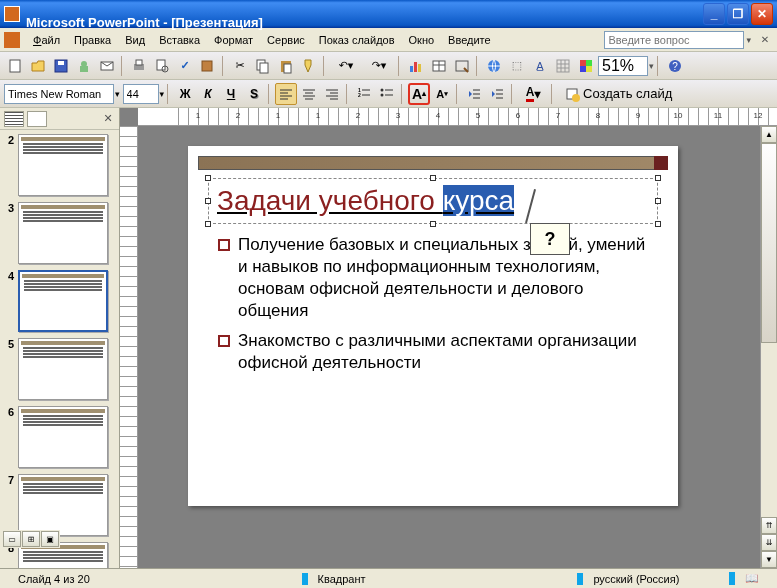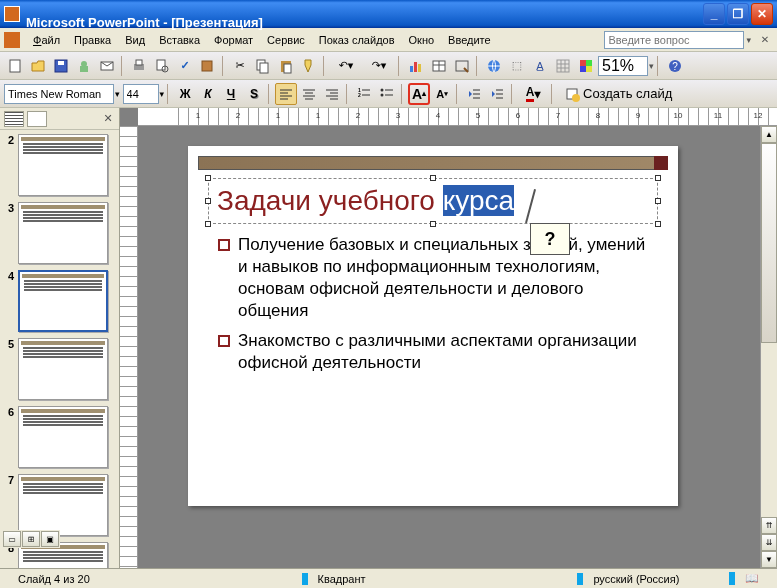--- a/index.html
+++ b/index.html
@@ -54,21 +54,21 @@
 .ruler-h-inner { position: absolute; left: 40px; right: 0; height: 100%; background: repeating-linear-gradient(to right, #999 0 1px, transparent 1px 10px); }
 .ruler-h-labels { position: absolute; left: 40px; top: 3px; display: flex; }
 .ruler-h-labels span { width: 40px; font-size: 8px; text-align: center; color: #333; }
 .editor-body { flex: 1; display: flex; }
 .ruler-v { width: 18px; background: #fff; border-right: 1px solid #999; position: relative; font-size: 8px; }
 .ruler-v-inner { position: absolute; top: 0; bottom: 0; left: 0; right: 0; background: repeating-linear-gradient(to bottom, #999 0 1px, transparent 1px 10px); }
 .slide-area { flex: 1; position: relative; overflow: hidden; }
 .slide { position: absolute; left: 50px; top: 20px; width: 490px; height: 360px; background: #fff; box-shadow: 2px 2px 4px rgba(0,0,0,0.4); }
 .slide-header-bar { height: 14px; background: linear-gradient(to right, #8b7355, #a08868); margin: 10px 10px 0; border: 1px solid #555; position: relative; }
 .slide-header-bar::after { content: ""; position: absolute; right: -1px; top: -1px; width: 14px; height: 14px; background: #6b2020; }
-.title-box { margin: 8px 20px; padding: 6px 8px; border: 1px dashed #888; position: relative; }
+.title-box { margin: 8px 20px; padding: 6px 8px; border: 1px dashed #888; position: relative; text-decoration: underline; }
 .title-box .handle { position: absolute; width: 6px; height: 6px; background: #fff; border: 1px solid #333; }
 .title-box .h-tl { left: -4px; top: -4px; } .title-box .h-tr { right: -4px; top: -4px; }
 .title-box .h-bl { left: -4px; bottom: -4px; } .title-box .h-br { right: -4px; bottom: -4px; }
 .title-box .h-tm { left: 50%; top: -4px; margin-left: -3px; } .title-box .h-bm { left: 50%; bottom: -4px; margin-left: -3px; }
 .title-box .h-ml { left: -4px; top: 50%; margin-top: -3px; } .title-box .h-mr { right: -4px; top: 50%; margin-top: -3px; }
 .slide-title { font-family: "Times New Roman", serif; font-size: 28px; color: #8b2020; }
 .slide-title .sel { background: #2a5db0; color: #fff; }
 .body-list { margin: 10px 30px; font-family: "Times New Roman", serif; font-size: 17px; color: #000; }
 .body-list li { list-style: none; position: relative; padding-left: 20px; margin-bottom: 8px; line-height: 1.3; }
 .body-list li::before { content: ""; position: absolute; left: 0; top: 5px; width: 8px; height: 8px; border: 2px solid #8b2020; }

